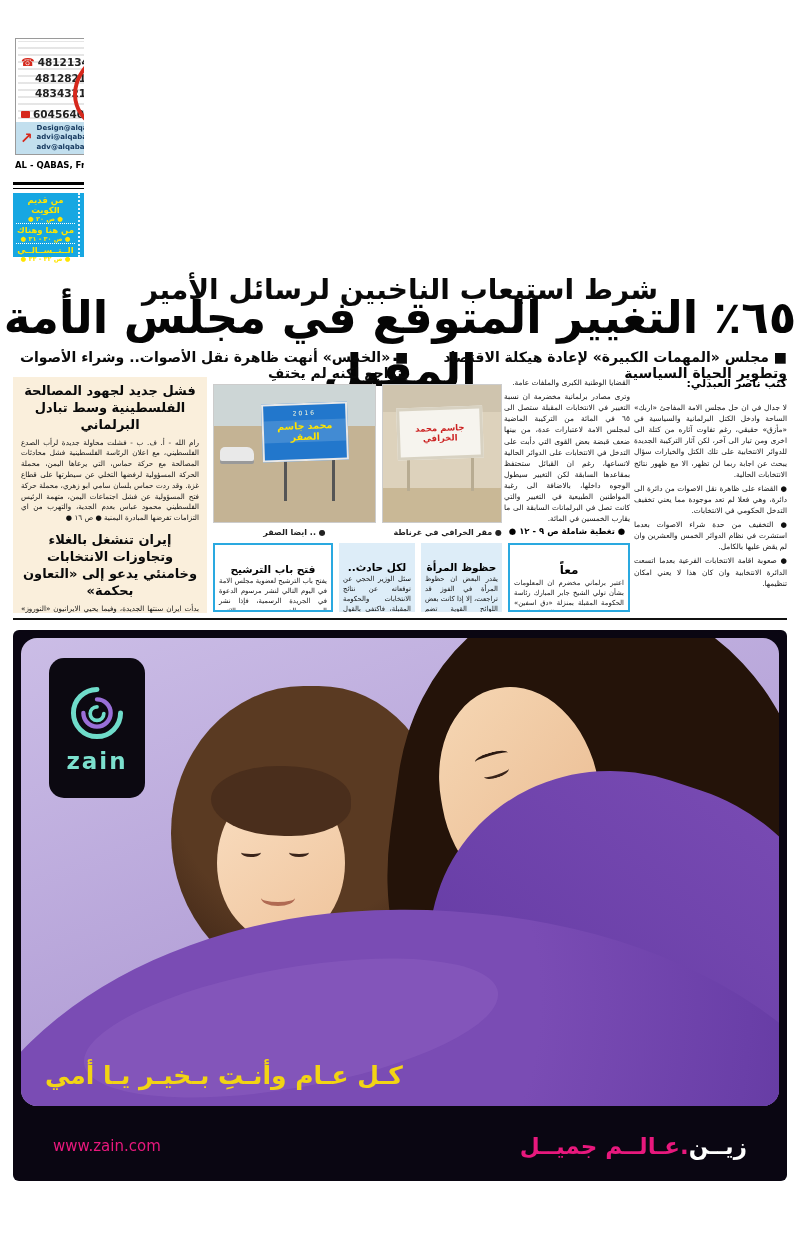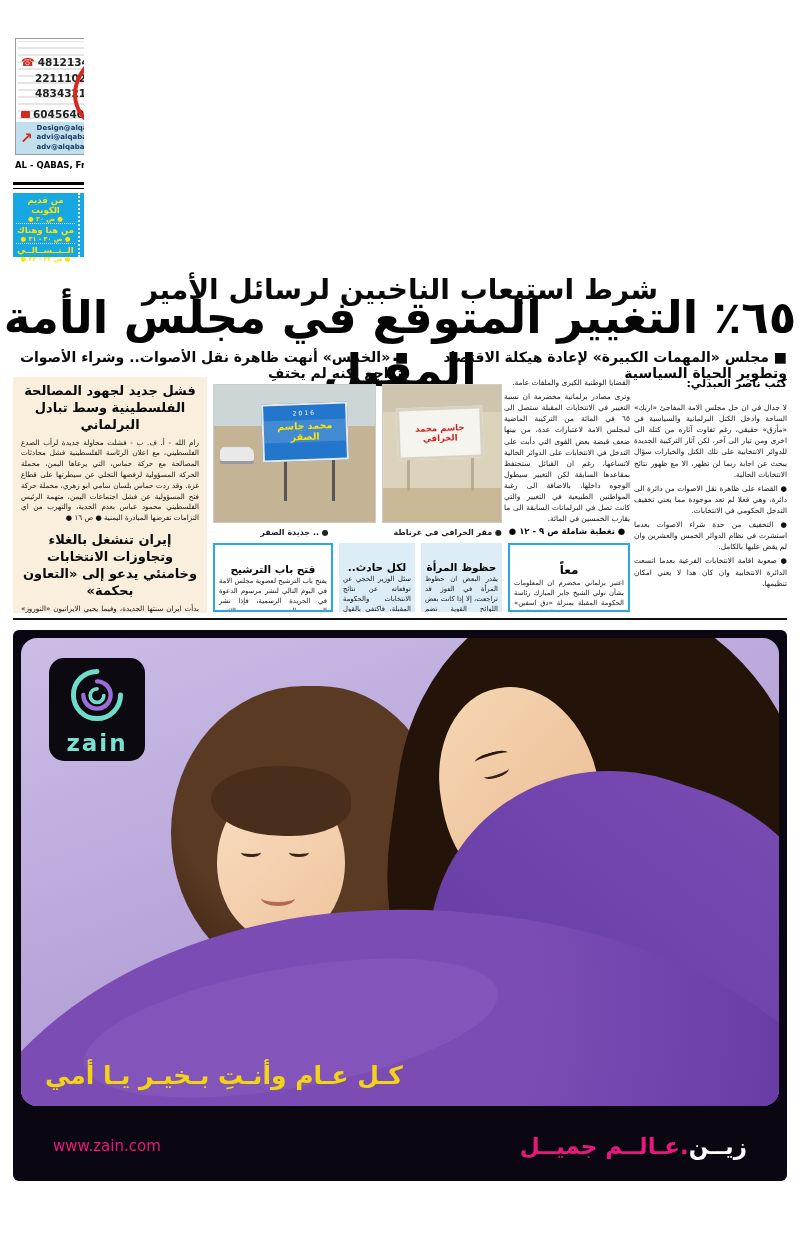--- a/index.html
+++ b/index.html
@@ -113,21 +113,21 @@
   .m-brow { position:absolute; left:40px; top:62px; width:34px; height:10px; border-top:3px solid #2c1a12; border-radius:50%; transform:rotate(-6deg); }
   .m-mouth { position:absolute; left:30px; top:128px; width:52px; height:30px; background:#fff; border-radius:40% 40% 60% 60%; transform:rotate(-14deg); border-top:4px solid #8c4a3c; }
   .girl-face { left:196px; top:146px; width:128px; height:158px; background:linear-gradient(140deg,#f9ddc0,#efc49c); border-radius:50%; }
   .g-fringe { position:absolute; left:-6px; top:-18px; width:140px; height:70px; background:#4a2e1c; border-radius:50% 50% 45% 55%; }
   .g-eye-l { position:absolute; left:24px; top:64px; width:20px; height:9px; border-bottom:3px solid #3a241a; border-radius:50%; }
   .g-eye-r { position:absolute; left:72px; top:64px; width:20px; height:9px; border-bottom:3px solid #3a241a; border-radius:50%; }
   .g-mouth { position:absolute; left:44px; top:106px; width:34px; height:16px; border-bottom:4px solid #b06a52; border-radius:50%; }
   .blanket-main { left:-80px; top:270px; width:940px; height:420px; background:radial-gradient(circle at 35% 20%,#7a4cb4 0 40%,#6a3fa8 70%,#5a3397 100%); border-radius:45% 55% 0 0 / 70% 80% 0 0; transform:rotate(-4deg); }
   .blanket-fold { left:400px; top:140px; width:420px; height:400px; background:linear-gradient(200deg,#7a4cb4,#5f37a0); border-radius:48% 52% 40% 60%; transform:rotate(18deg); }
   .blanket-edge { left:60px; top:330px; width:420px; height:120px; background:#8a5cc0; border-radius:50%; transform:rotate(-10deg); opacity:.55; }
-  .zain-card { position:absolute; left:28px; top:20px; width:96px; height:103px; background:#0C0911; border-radius:15px; display:flex; flex-direction:column; align-items:center; justify-content:center; gap:4px; }
+  .zain-card { position:absolute; left:28px; top:20px; width:96px; height:140px; background:#0C0911; border-radius:15px; display:flex; flex-direction:column; align-items:center; justify-content:center; gap:4px; }
   .zain-word { color:#7CE0CE; font-size:23px; letter-spacing:2px; font-weight:bold; }
   .ad-slogan { position:absolute; left:24px; bottom:16px; font-size:25px; font-weight:bold; color:#F2D414; direction:rtl; }
   .ad-band { position:absolute; left:0; right:0; bottom:0; height:70px; display:flex; align-items:center; justify-content:space-between; padding:0 40px; }
   .ad-url { color:#E8187D; font-size:15px; }
   .ad-brand { direction:rtl; font-size:23px; font-weight:bold; }
   .brand-w { color:#fff; }
   .brand-p { color:#E8187D; }
 </style>
 </head>
 <body>
@@ -135,21 +135,21 @@
 <div class="page">
 
   <div class="abs adbox">
     <div class="ghost"></div>
     <div class="phones">
       <div class="row">
           <span class="tel-icon">☎</span>
           <span>4812134</span>
         </div>
       <div class="row" style="padding-left:14px;">
-          <span>2211102</span>
+          <span>4812821</span>
         </div>
       <div class="row" style="padding-left:14px;">
           <span>4834321</span>
         </div>
       <div class="row" style="margin-top:6px;">
           <span class="fax-icon"></span>
           <span>6045640</span>
         </div>
     </div>
     <div class="stamp-ellipse">
@@ -282,21 +282,21 @@
 
   <div class="abs photo photo-street">
     <div class="billboard-leg" style="left:70px; top:70px;"></div>
     <div class="billboard-leg" style="left:118px; top:70px;"></div>
     <div class="billboard">
       <div class="yr">2016</div>
       <div class="nm">محمد جاسم الصقر</div>
     </div>
     <div class="car"></div>
   </div>
-  <div class="abs caption cap-street">● .. جديدة الصقر</div>
+  <div class="abs caption cap-street">● .. ايضا الصقر</div>
 
   <div class="abs photo photo-tent">
     <div class="tent-leg" style="left:24px; top:66px;"></div>
     <div class="tent-leg" style="left:88px; top:66px;"></div>
     <div class="tent-sign">
       <div class="nm">جاسم محمد الخرافي</div>
     </div>
   </div>
   <div class="abs caption cap-tent">● مقر الخرافي في غرناطة</div>
 

